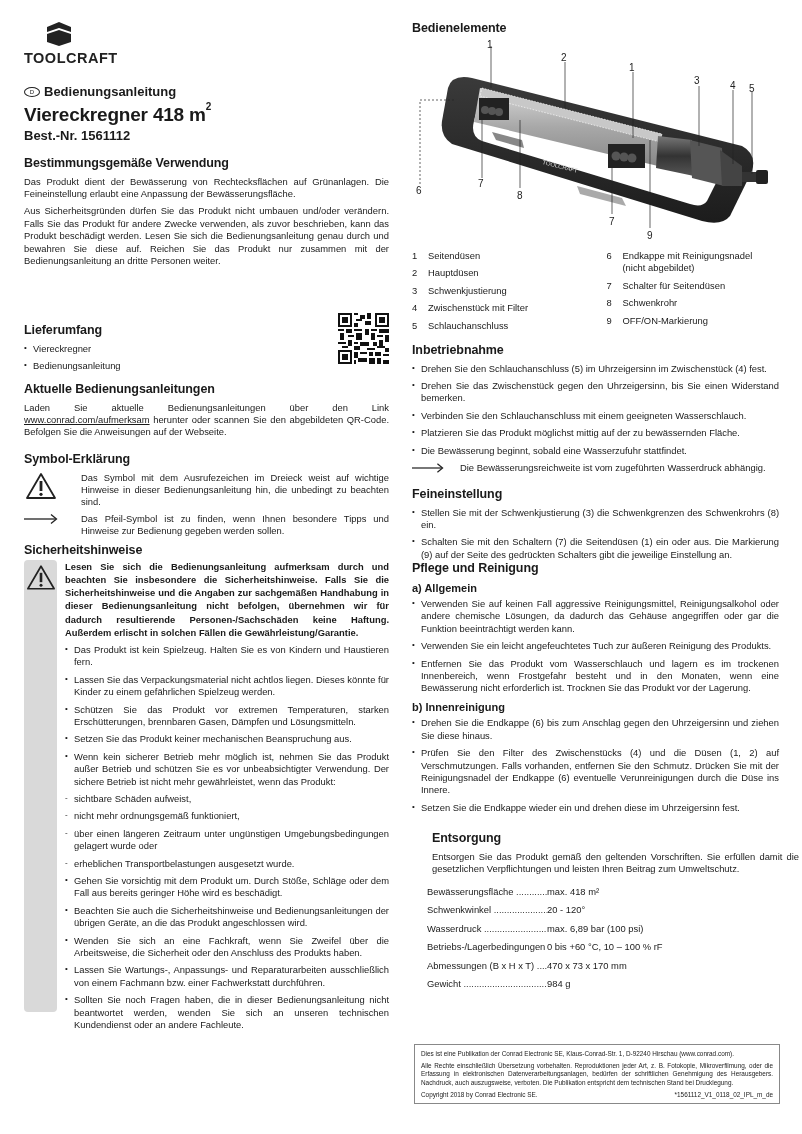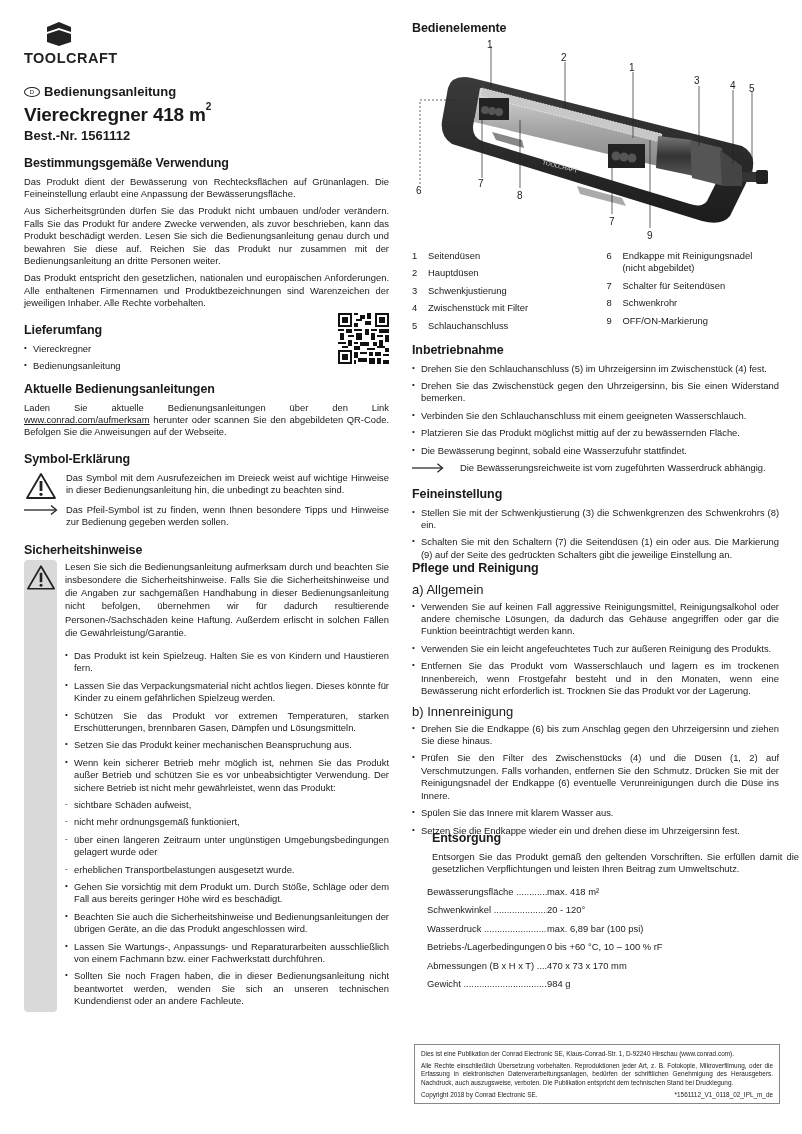--- a/index.html
+++ b/index.html
@@ -7,38 +7,38 @@
   body { position: relative; font-family: "Liberation Sans", sans-serif; color: #1a1a1a; font-size: 9.4px; line-height: 1.32; overflow: hidden; }
   .logo { position: absolute; left: 24px; top: 22px; width: 70px; }
   .logo svg { display: block; margin: 0 auto; }
   .logo-text { font-weight: bold; font-size: 14.5px; letter-spacing: 0.5px; text-align: center; margin-top: 3px; color: #222; }
   .doc-type { position: absolute; left: 24px; top: 83px; font-size: 13px; font-weight: bold; display: flex; align-items: center; gap: 4px; }
   .lang-icon { display: inline-block; width: 16px; height: 10px; border: 1px solid #222; border-radius: 50%; font-size: 6px; line-height: 8px; text-align: center; font-weight: normal; }
   .title { position: absolute; left: 24px; top: 102px; font-size: 19px; font-weight: bold; letter-spacing: -0.2px; }
   .title sup { font-size: 10px; vertical-align: top; position: relative; top: -2px; }
   .order { position: absolute; left: 24px; top: 127px; font-size: 13px; font-weight: bold; }
   h2 { font-size: 12.5px; font-weight: bold; margin-bottom: 4px; letter-spacing: -0.1px; }
-  h3 { font-size: 13px; font-weight: normal; margin: 5px 0 3px 0; }
+  h3 { font-size: 11px; font-weight: bold; margin: 5px 0 3px 0; }
   p { text-align: justify; margin-bottom: 5px; }
   .sec { position: absolute; }
   ul.bul { list-style: none; }
   ul.bul li { position: relative; padding-left: 9px; margin-bottom: 5px; text-align: justify; }
   ul.bul li::before { content: "\2022"; position: absolute; left: 0; top: 0; font-size: 8px; }
   ul.dash { list-style: none; margin-left: 0; }
   ul.dash li { position: relative; padding-left: 9px; margin-bottom: 5px; }
   ul.dash li::before { content: "-"; position: absolute; left: 0; }
   .qr { position: absolute; left: 338px; top: 313px; width: 51px; height: 51px; }
-  .sym-row { display: flex; gap: 8px; margin-bottom: 4px; justify-content: flex-end; }
+  .sym-row { display: flex; gap: 23px; margin-bottom: 4px; justify-content: flex-end; }
   .sym-icon { width: 34px; flex: none; display: flex; justify-content: center; }
   .sym-text { flex: 1; text-align: justify; }
   .safety { position: absolute; left: 24px; top: 560px; width: 365px; }
   .safety-bar { position: absolute; left: 0; top: 0; width: 33px; height: 452px; background: #d9d9d9; border-radius: 4px; }
   .safety-bar svg { position: absolute; left: 2px; top: 4px; }
   .safety-body { margin-left: 41px; }
-  .safety-bold { font-weight: normal; text-align: justify; margin-bottom: 11px; line-height: 1.4; }
+  .safety-bold { font-weight: bold; text-align: justify; margin-bottom: 5px; line-height: 1.4; }
   .diagram { position: absolute; left: 412px; top: 36px; width: 367px; height: 210px; }
   .legend { position: absolute; left: 412px; top: 250px; width: 367px; display: flex; }
   .legend-col { flex: 1; }
   .legend-item { display: flex; margin-bottom: 5px; }
   .legend-num { width: 16px; flex: none; }
   .legend-col.second { margin-left: 22px; }
   .arrow-row { display: flex; gap: 10px; align-items: flex-start; margin-top: 2px; }
   .tech-row { display: flex; margin-bottom: 6px; }
   .tech-label { width: 135px; flex: none; overflow: hidden; white-space: nowrap; padding-left: 15px; }
   .tech-label::after { content: " ......................................................................"; color: #333; }
@@ -62,21 +62,20 @@
   <span class="lang-icon">D</span>
   <span>Bedienungsanleitung</span>
 </div>
 <div class="title"><span>Viereckregner 418 m</span><sup>2</sup></div>
 <div class="order">Best.-Nr. 1561112</div>
 
 <div class="sec" style="left:24px; top:155px; width:365px;">
   <h2>Bestimmungsgemäße Verwendung</h2>
   <p>Das Produkt dient der Bewässerung von Rechtecksflächen auf Grünanlagen. Die Feineinstellung erlaubt eine Anpassung der Bewässerungsfläche.</p>
   <p>Aus Sicherheitsgründen dürfen Sie das Produkt nicht umbauen und/oder verändern. Falls Sie das Produkt für andere Zwecke verwenden, als zuvor beschrieben, kann das Produkt beschädigt werden. Lesen Sie sich die Bedienungsanleitung genau durch und bewahren Sie diese auf. Reichen Sie das Produkt nur zusammen mit der Bedienungsanleitung an dritte Personen weiter.</p>
-  <p>Das Produkt entspricht den gesetzlichen, nationalen und europäischen Anforderungen. Alle enthaltenen Firmennamen und Produktbezeichnungen sind Warenzeichen der jeweiligen Inhaber. Alle Rechte vorbehalten.</p>
 </div>
 
 <div class="sec" style="left:24px; top:322px; width:300px;">
   <h2>Lieferumfang</h2>
   <ul class="bul">
     <li>Viereckregner</li>
     <li>Bedienungsanleitung</li>
   </ul>
 </div>
 
@@ -183,20 +182,21 @@
       <li><span>Wenn kein sicherer Betrieb mehr möglich ist, nehmen Sie das Produkt außer Betrieb und schützen Sie es vor unbeabsichtigter Verwendung. Der sichere Betrieb ist nicht mehr gewährleistet, wenn das Produkt:</span>
         <ul class="dash" style="margin-top:5px; margin-left:-9px;">
           <li>sichtbare Schäden aufweist,</li>
           <li>nicht mehr ordnungsgemäß funktioniert,</li>
           <li>über einen längeren Zeitraum unter ungünstigen Umgebungsbedingungen gelagert wurde oder</li>
           <li>erheblichen Transportbelastungen ausgesetzt wurde.</li>
         </ul>
       </li>
       <li>Gehen Sie vorsichtig mit dem Produkt um. Durch Stöße, Schläge oder dem Fall aus bereits geringer Höhe wird es beschädigt.</li>
       <li>Beachten Sie auch die Sicherheitshinweise und Bedienungsanleitungen der übrigen Geräte, an die das Produkt angeschlossen wird.</li>
+      <li>Wenden Sie sich an eine Fachkraft, wenn Sie Zweifel über die Arbeitsweise, die Sicherheit oder den Anschluss des Produkts haben.</li>
       <li>Lassen Sie Wartungs-, Anpassungs- und Reparaturarbeiten ausschließlich von einem Fachmann bzw. einer Fachwerkstatt durchführen.</li>
       <li>Sollten Sie noch Fragen haben, die in dieser Bedienungsanleitung nicht beantwortet werden, wenden Sie sich an unseren technischen Kundendienst oder an andere Fachleute.</li>
     </ul>
   </div>
 </div>
 
 <div class="sec" style="left:412px; top:20px; width:367px;">
   <h2>Bedienelemente</h2>
 </div>
 
@@ -345,21 +345,20 @@
   <h3 style="margin-top:2px;">a) Allgemein</h3>
   <ul class="bul">
     <li>Verwenden Sie auf keinen Fall aggressive Reinigungsmittel, Reinigungsalkohol oder andere chemische Lösungen, da dadurch das Gehäuse angegriffen oder gar die Funktion beeinträchtigt werden kann.</li>
     <li>Verwenden Sie ein leicht angefeuchtetes Tuch zur äußeren Reinigung des Produkts.</li>
     <li>Entfernen Sie das Produkt vom Wasserschlauch und lagern es im trockenen Innenbereich, wenn Frostgefahr besteht und in den Monaten, wenn eine Bewässerung nicht erforderlich ist. Trocknen Sie das Produkt vor der Lagerung.</li>
   </ul>
   <h3>b) Innenreinigung</h3>
   <ul class="bul">
     <li>Drehen Sie die Endkappe (6) bis zum Anschlag gegen den Uhrzeigersinn und ziehen Sie diese hinaus.</li>
     <li>Prüfen Sie den Filter des Zwischenstücks (4) und die Düsen (1, 2) auf Verschmutzungen. Falls vorhanden, entfernen Sie den Schmutz. Drücken Sie mit der Reinigungsnadel der Endkappe (6) eventuelle Verunreinigungen durch die Düse ins Innere.</li>
-    <li>Spülen Sie das Innere mit klarem Wasser aus.</li>
     <li>Setzen Sie die Endkappe wieder ein und drehen diese im Uhrzeigersinn fest.</li>
   </ul>
 </div>
 
 <div class="sec" style="left:432px; top:830px; width:367px;">
   <h2>Entsorgung</h2>
   <p>Entsorgen Sie das Produkt gemäß den geltenden Vorschriften. Sie erfüllen damit die gesetzlichen Verpflichtungen und leisten Ihren Beitrag zum Umweltschutz.</p>
 </div>
 
 <div class="sec" style="left:412px; top:886px; width:367px;">

